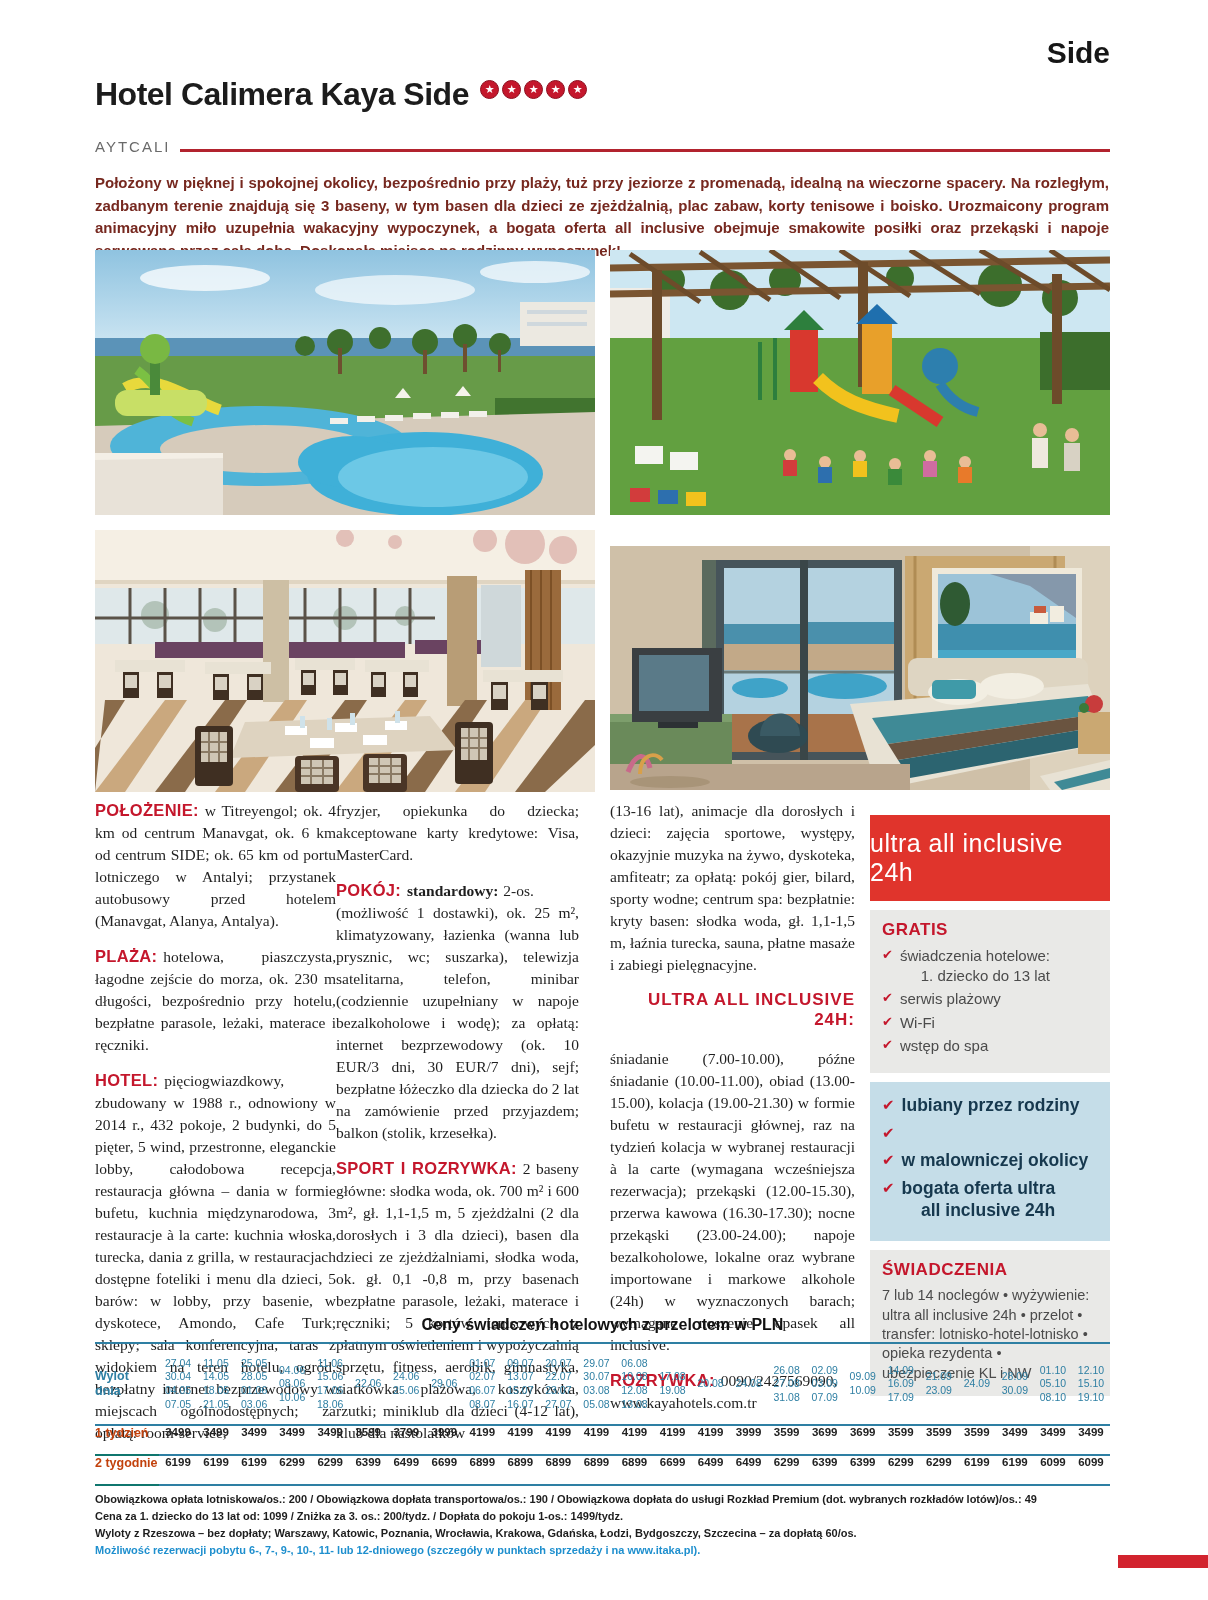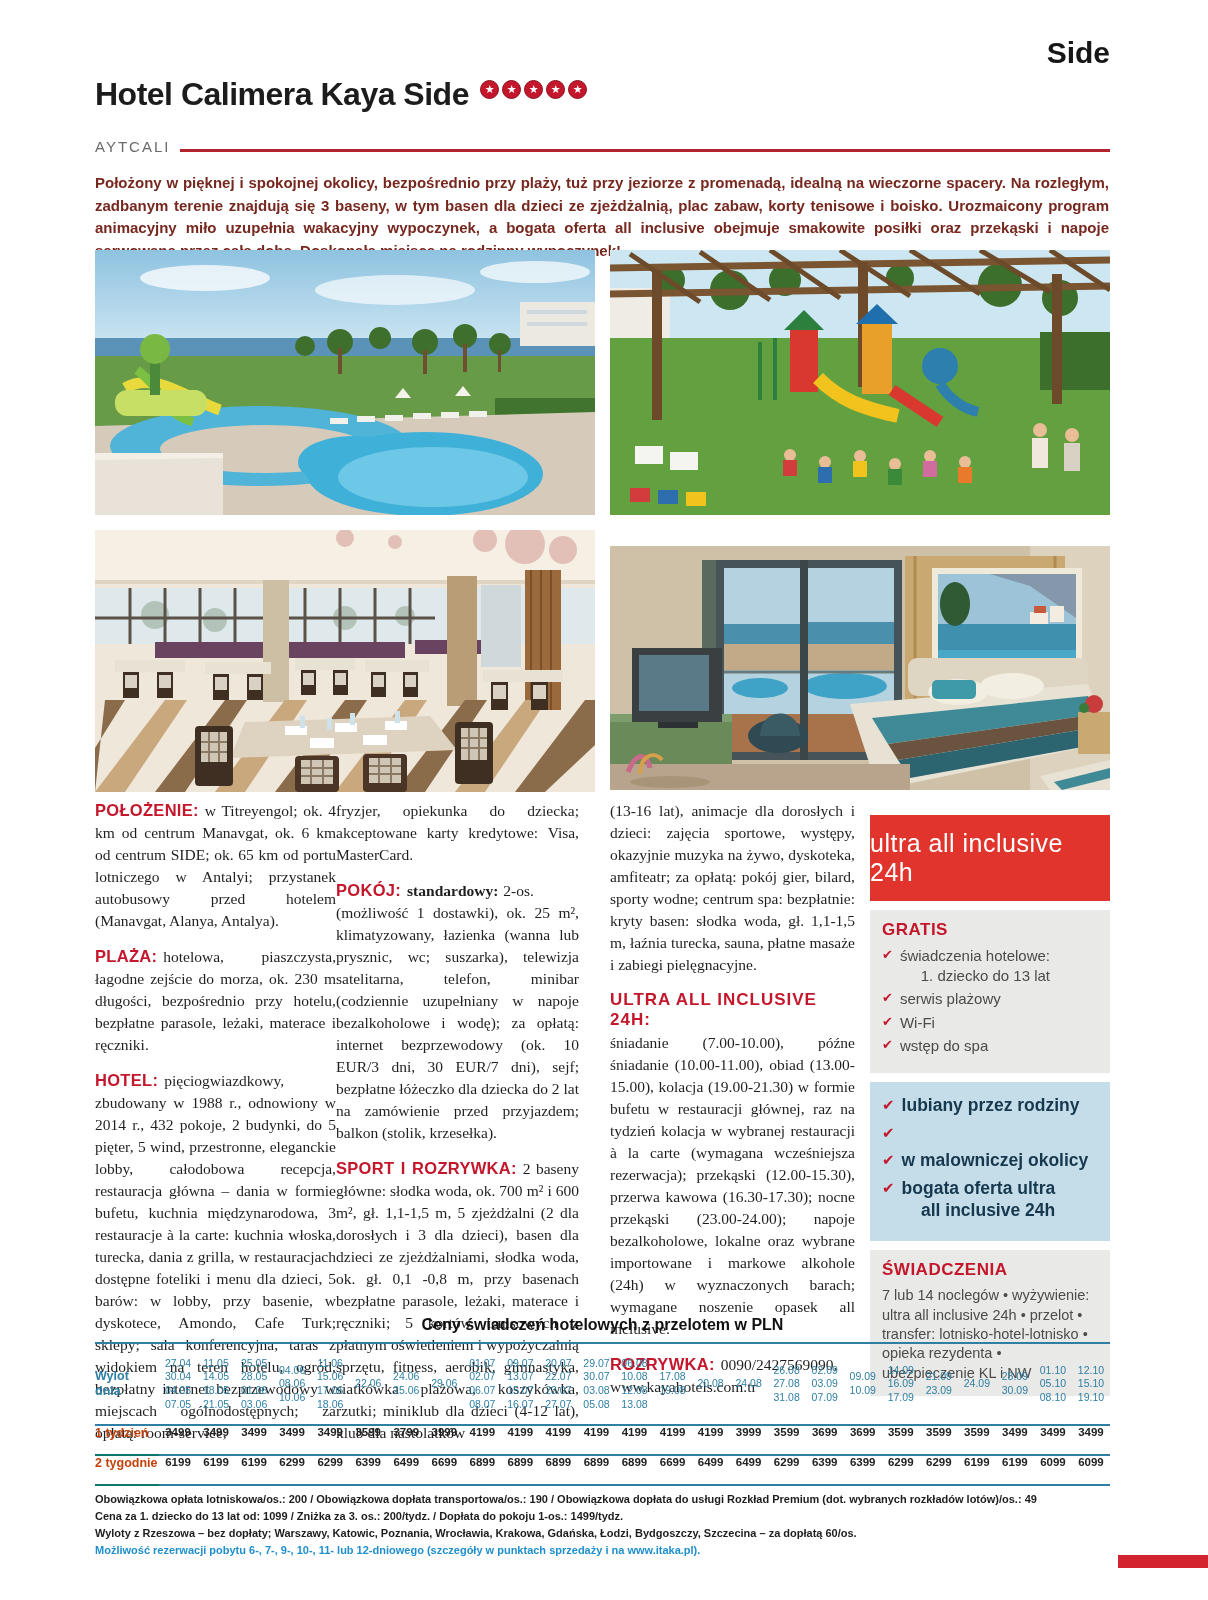--- a/index.html
+++ b/index.html
@@ -27,21 +27,21 @@
   #photo-room{left:610px;top:546px;width:500px;height:244px;}
 
   
   .col{position:absolute;top:800px;font:15.5px/1.42 "Liberation Serif",serif;color:#1f1f1f;text-align:justify;}
   #col1{left:95px;width:241px;}
   #col2{left:336px;width:243px;}
   #col3{left:610px;width:245px;}
   .col p{margin:0 0 14px 0;}
   .sec-label{font:bold 16.5px "Liberation Sans",sans-serif;color:#c4172c;margin-right:6px;letter-spacing:.3px;}
   .sec-sublabel{font-weight:bold;margin-right:5px;}
-  .sec-heading-line{display:block;font:bold 17px "Liberation Sans",sans-serif;color:#c4172c;letter-spacing:1px;margin-bottom:2px;text-align:left;}
+  .sec-heading-line{display:block;font:bold 17px "Liberation Sans",sans-serif;color:#c4172c;letter-spacing:1px;margin-bottom:18px;text-align:right;}
   .website{display:block;text-align:left;}
 
   
   .sidebar{position:absolute;left:870px;top:815px;width:240px;display:flex;flex-direction:column;gap:9px;
            font-family:"Liberation Sans",sans-serif;border-radius:15px;}
   .ribbon{background:#e0342c;height:86px;display:flex;align-items:center;justify-content:center;
           color:#fff;font:25px "Liberation Sans",sans-serif;letter-spacing:.5px;}
   .graybox{background:#e9e9e7;padding:10px 12px 13px 12px;}
   .box-title{font:bold 17px "Liberation Sans",sans-serif;color:#c4172c;text-align:left;margin-bottom:6px;letter-spacing:.5px;}
   .check-row{display:flex;align-items:flex-start;margin-bottom:4px;}

